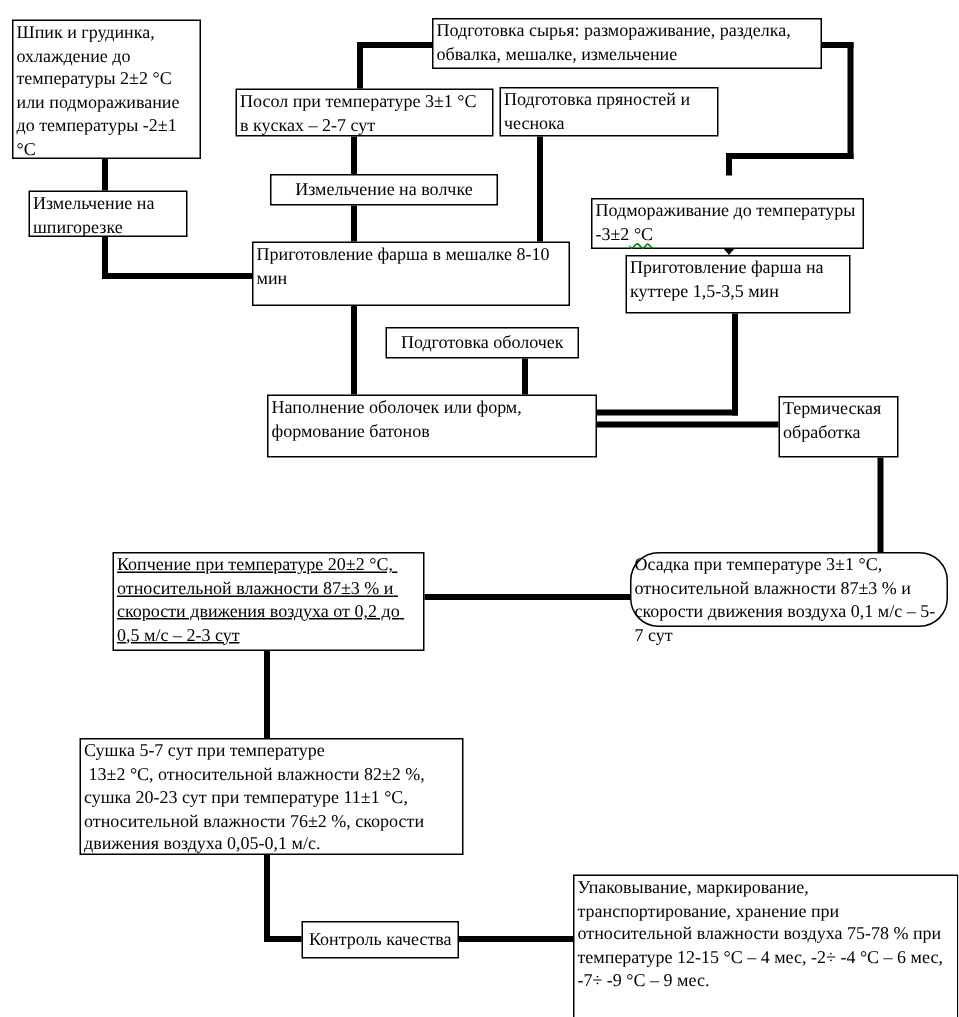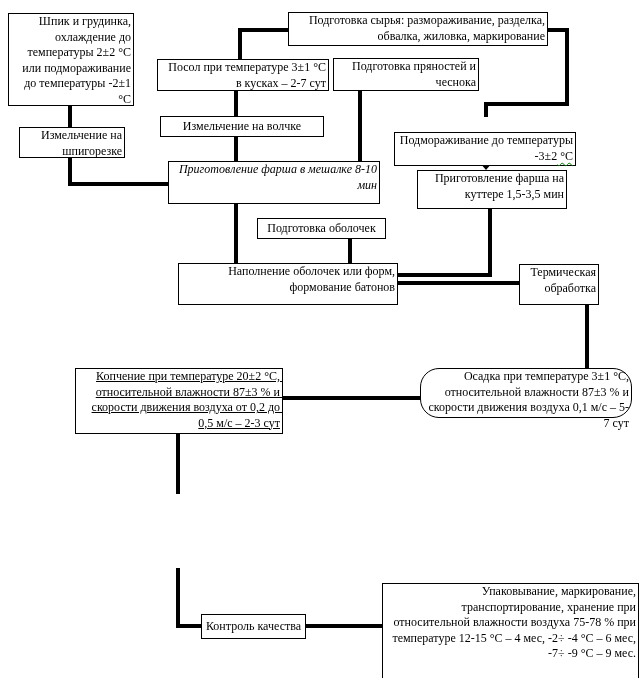--- a/index.html
+++ b/index.html
@@ -13,21 +13,20 @@
   }
   .node{
     position:absolute;
     box-sizing:border-box;
     border:1px solid #000;
     background:#ffffff;
     font-size:12px;
     line-height:15.5px;
     padding:0 2px;
     white-space:pre-wrap;
-    text-align:right;
   }
   .node.center{
     display:flex;align-items:center;justify-content:center;
     text-align:center;white-space:nowrap;padding:0;
   }
   .hline,.vline{position:absolute;background:#000;}
   .arrowhead{
     position:absolute;width:0;height:0;
     border-left:6px solid transparent;
     border-right:6px solid transparent;
@@ -39,22 +38,22 @@
     text-underline-offset:2px;
     text-decoration-skip-ink:none;
   }
   
   #b-shpik{left:8px;top:13px;width:126px;height:93px;}
   #b-shpigorezka{left:19px;top:127px;width:106px;height:31px;}
   #b-syrye{left:288px;top:12px;width:260px;height:34px;}
   #b-posol{left:157px;top:59px;width:172px;height:32px;}
   #b-pryanosti{left:333px;top:58px;width:146px;height:33px;}
   #b-podmor{left:394px;top:132px;width:182px;height:34px;}
-  #b-volchok{left:160px;top:116px;width:164px;height:21px;}
-  #b-meshalka{left:168px;top:161px;width:212px;height:43px;font-style:italic;}
+  #b-volchok{left:180px;top:116px;width:152px;height:21px;}
+  #b-meshalka{left:168px;top:161px;width:212px;height:43px;}
   #b-kutter{left:417px;top:170px;width:150px;height:39px;}
   #b-obolochki{left:257px;top:218px;width:129px;height:21px;}
   #b-napolnenie{left:178px;top:263px;width:220px;height:42px;}
   #b-termich{left:519px;top:264px;width:80px;height:41px;}
   #b-osadka{left:420px;top:368px;width:212px;height:50px;border-radius:19px;}
   #b-kopchenie{left:75px;top:368px;width:208px;height:66px;text-decoration:underline;}
   #b-sushka{left:53px;top:492px;width:256px;height:78px;}
   #b-kontrol{left:201px;top:614px;width:105px;height:25px;}
   #b-upakovka{left:382px;top:583px;width:257px;height:115px;}
   
@@ -110,28 +109,30 @@
   <div class="hline" id="c13"></div>
   <div class="vline" id="c14"></div>
   <div class="hline" id="c15"></div>
   <div class="vline" id="c16"></div>
   <div class="vline" id="c17a"></div>
   <div class="hline" id="c17b"></div>
   <div class="hline" id="c18"></div>
 
   <div class="node" id="b-shpik">Шпик и грудинка, охлаждение до температуры 2±2 °С или подмораживание до температуры -2±1 °С</div>
   <div class="node" id="b-shpigorezka">Измельчение на шпигорезке</div>
-  <div class="node" id="b-syrye">Подготовка сырья: размораживание, разделка, обвалка, жиловка, маркирование</div>
+  <div class="node" id="b-syrye">Подготовка сырья: размораживание, разделка, обвалка, мешалке, измельчение</div>
   <div class="node" id="b-posol">Посол при температуре 3±1 °С в кусках – 2-7 сут</div>
   <div class="node" id="b-pryanosti">Подготовка пряностей и чеснока</div>
   <div class="node" id="b-podmor"><span>Подмораживание до температуры -3±2</span><span class="squiggle"> °С</span></div>
   <div class="node center" id="b-volchok">Измельчение на волчке</div>
   <div class="node" id="b-meshalka">Приготовление фарша в мешалке 8-10 мин</div>
   <div class="node" id="b-kutter">Приготовление фарша на куттере 1,5-3,5 мин</div>
   <div class="node center" id="b-obolochki">Подготовка оболочек</div>
   <div class="node" id="b-napolnenie">Наполнение оболочек или форм, формование батонов</div>
   <div class="node" id="b-termich">Термическая обработка</div>
   <div class="node" id="b-osadka">Осадка при температуре 3±1 °С, относительной влажности 87±3 % и скорости движения воздуха 0,1 м/с – 5-7 сут</div>
   <div class="node" id="b-kopchenie">Копчение при температуре 20±2 °С, относительной влажности 87±3 % и скорости движения воздуха от 0,2 до 0,5 м/с – 2-3 сут</div>
+  <div class="node" id="b-sushka">Сушка 5-7 сут при температуре
+ 13±2 °С, относительной влажности 82±2 %, сушка 20-23 сут при температуре 11±1 °С, относительной влажности 76±2 %, скорости движения воздуха 0,05-0,1 м/с.</div>
   <div class="node center" id="b-kontrol">Контроль качества</div>
   <div class="node" id="b-upakovka">Упаковывание, маркирование, транспортирование, хранение при относительной влажности воздуха 75-78 % при температуре 12-15 °С – 4 мес, -2÷ -4 °С – 6 мес, -7÷ -9 °С – 9 мес.</div>
 
 </div>
 
 </body></html>

